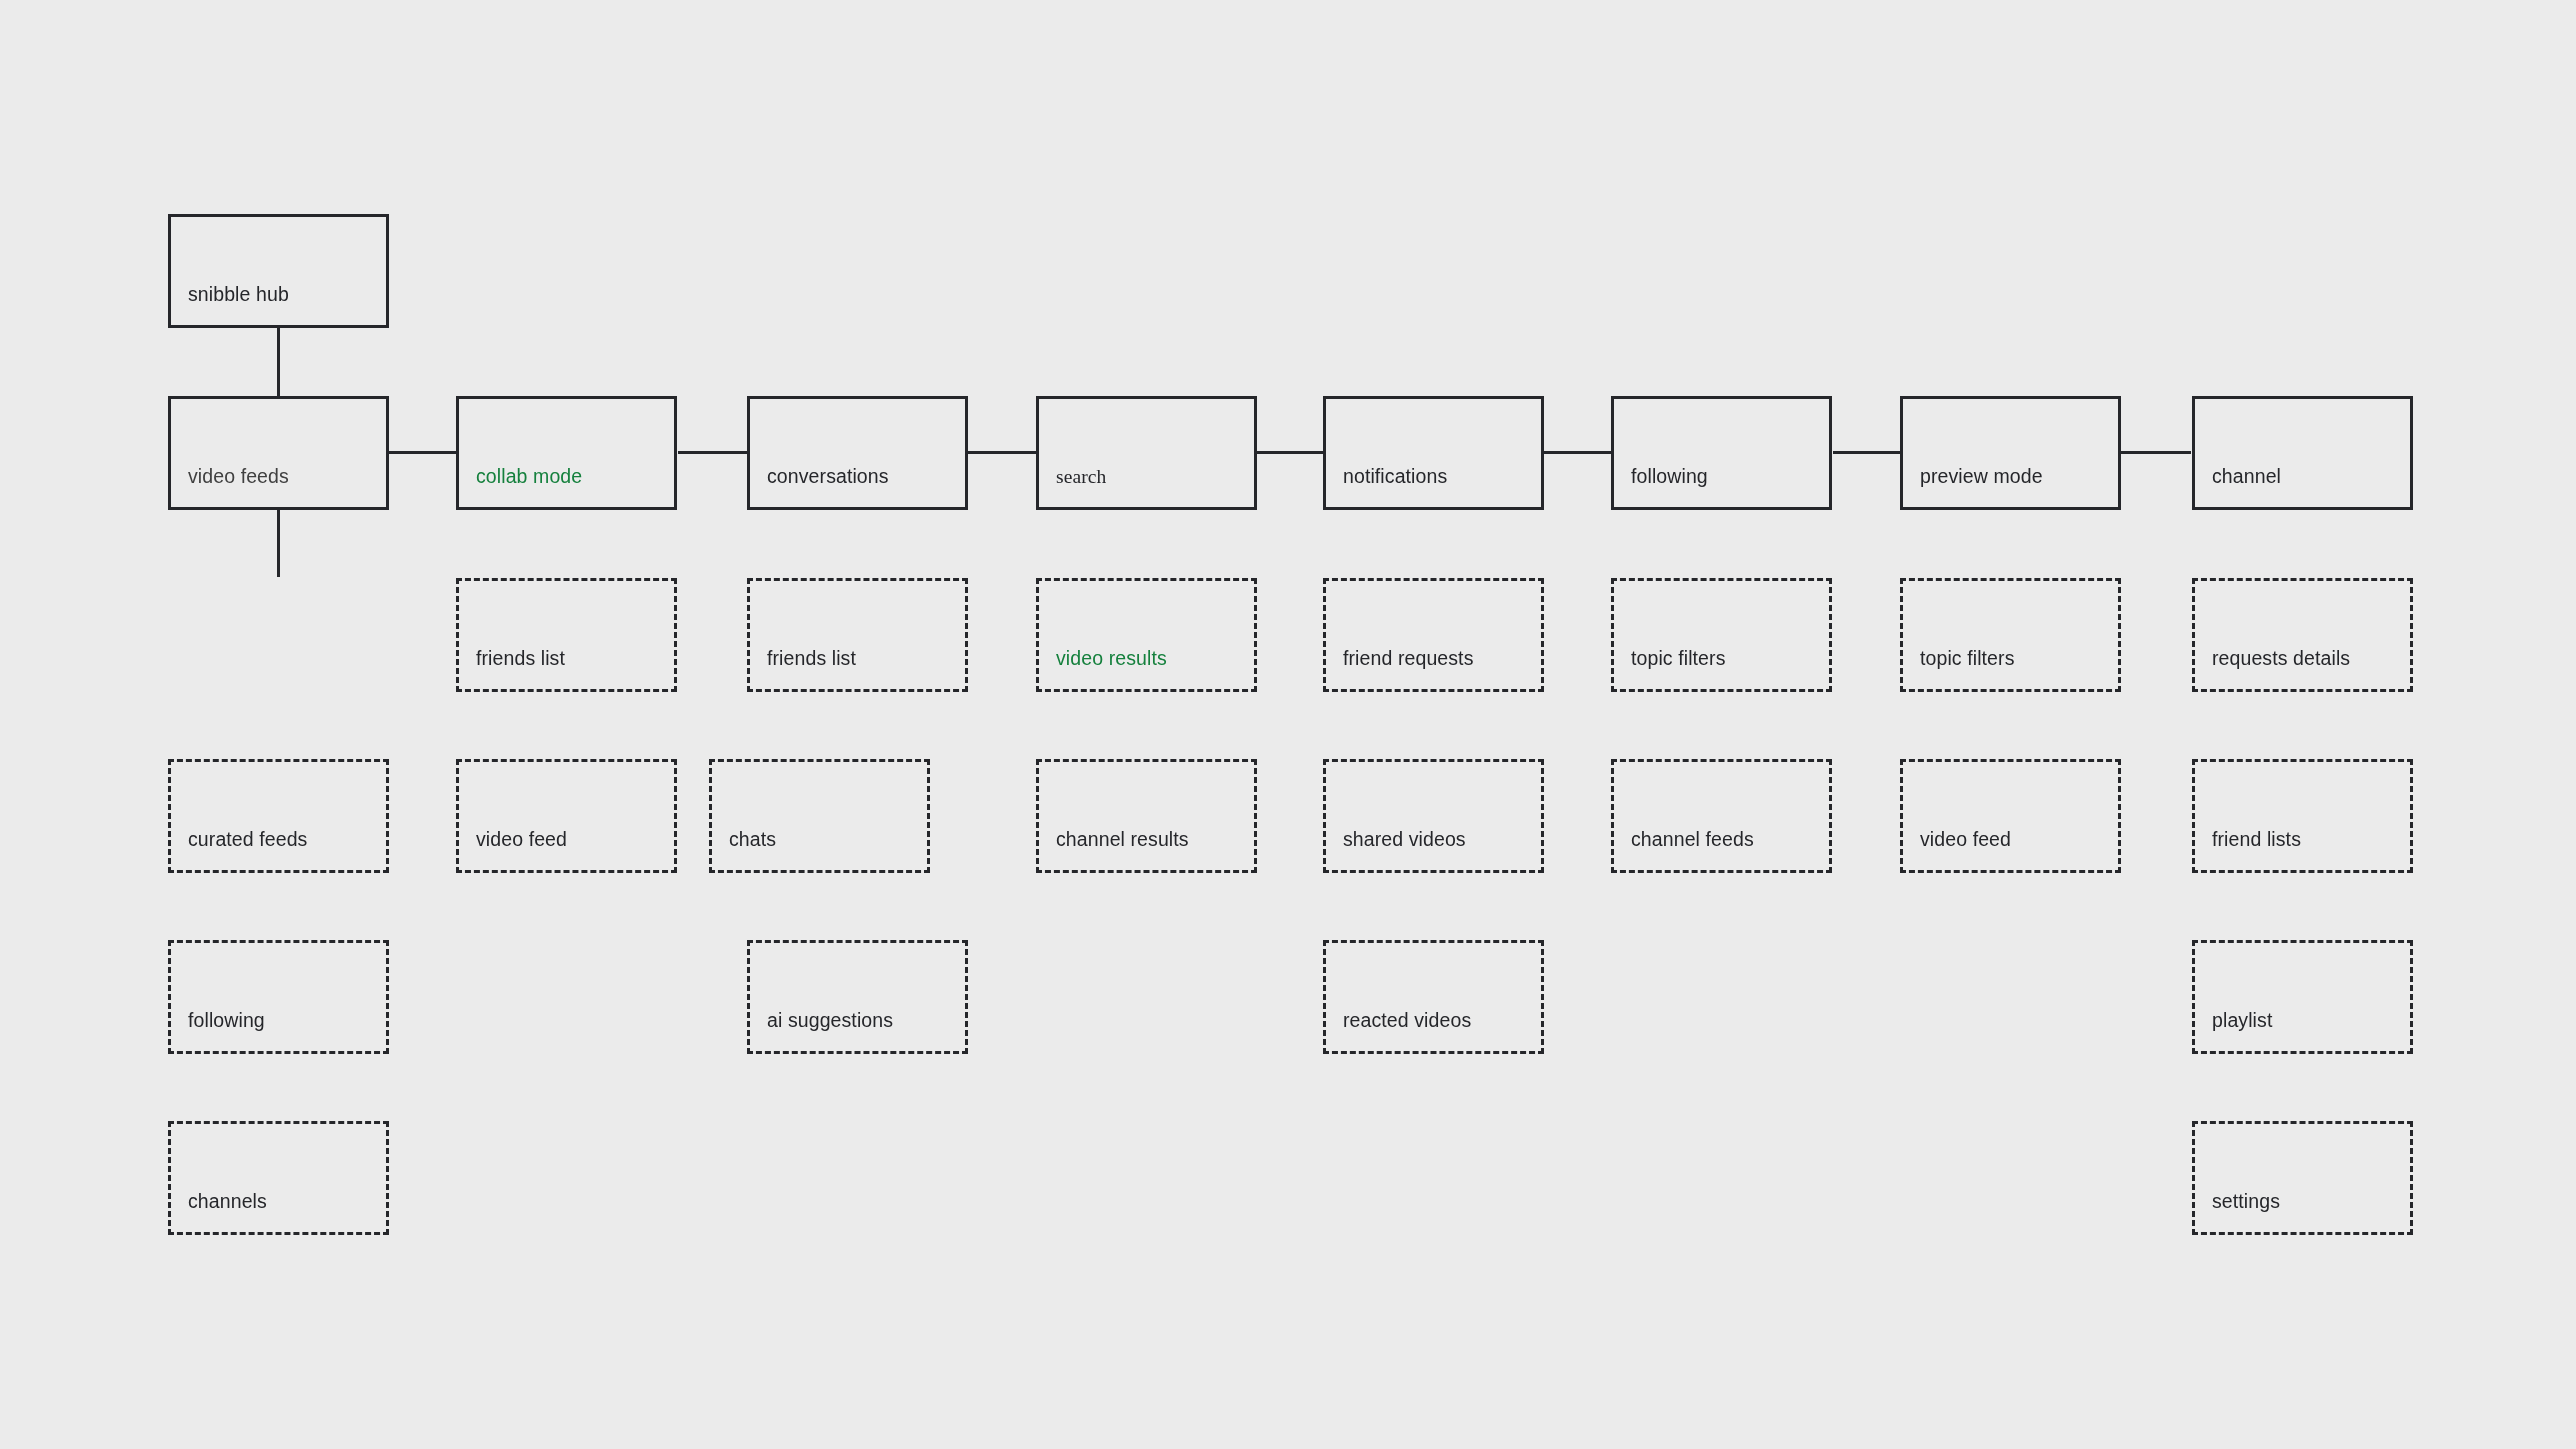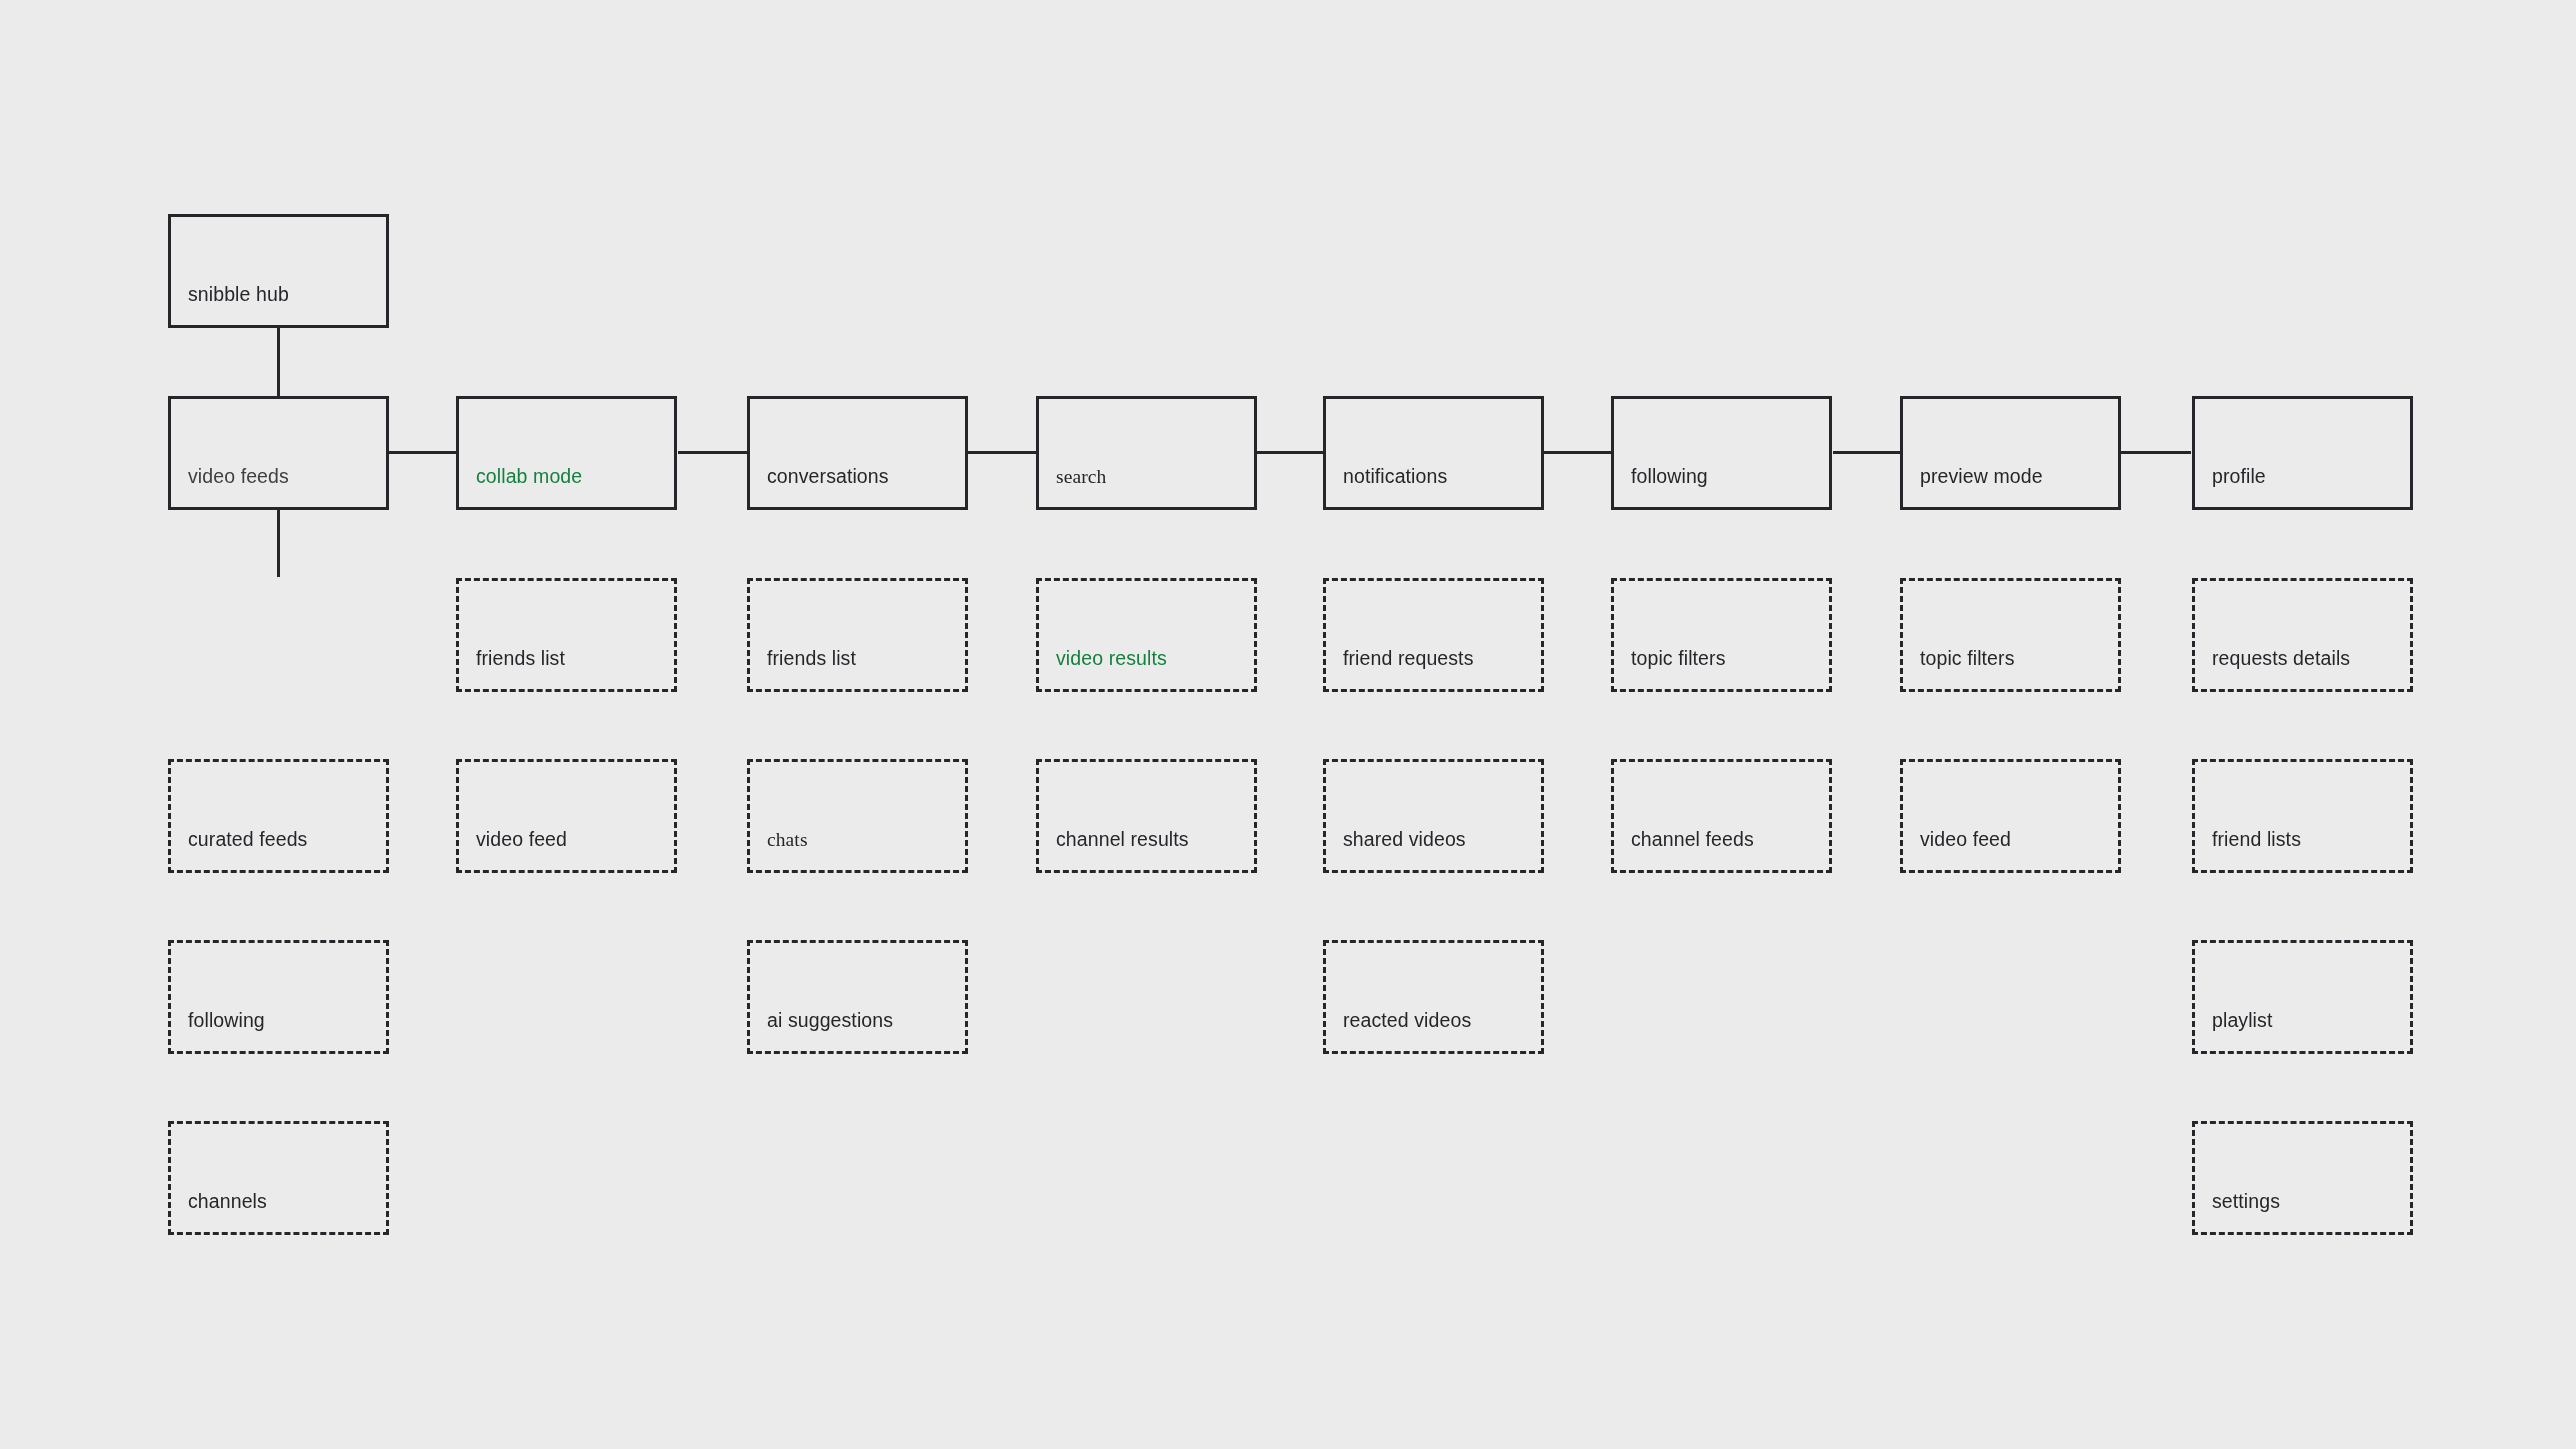--- a/index.html
+++ b/index.html
@@ -90,21 +90,21 @@
     </div>
     <div class="node dashed" style="left: 456px; top: 759px; width: 221px; height: 114px; border-color: rgb(37, 38, 42);">
       <span class="node-label" style="color: rgb(37, 38, 42);">video feed</span>
     </div>
     <div class="node solid" style="left: 747px; top: 396px; width: 221px; height: 114px; border-color: rgb(37, 38, 42);">
       <span class="node-label" style="color: rgb(37, 38, 42);">conversations</span>
     </div>
     <div class="node dashed" style="left: 747px; top: 578px; width: 221px; height: 114px; border-color: rgb(37, 38, 42);">
       <span class="node-label" style="color: rgb(37, 38, 42);">friends list</span>
     </div>
-    <div class="node dashed" style="left: 747px; top: 759px; width: 221px; height: 114px; border-color: rgb(37, 38, 42); font-family: Liberation Serif, serif;">
+    <div class="node dashed" style="left: 709px; top: 759px; width: 221px; height: 114px; border-color: rgb(37, 38, 42);">
       <span class="node-label" style="color: rgb(37, 38, 42);">chats</span>
     </div>
     <div class="node dashed" style="left: 747px; top: 940px; width: 221px; height: 114px; border-color: rgb(37, 38, 42);">
       <span class="node-label" style="color: rgb(37, 38, 42);">ai suggestions</span>
     </div>
     <div class="node solid" style="left: 1036px; top: 396px; width: 221px; height: 114px; border-color: rgb(37, 38, 42); font-family: Liberation Serif, serif;">
       <span class="node-label" style="color: rgb(37, 38, 42);">search</span>
     </div>
     <div class="node dashed" style="left: 1036px; top: 578px; width: 221px; height: 114px; border-color: rgb(37, 38, 42);">
       <span class="node-label" style="color: #15803d;">video results</span>
@@ -136,21 +136,21 @@
     <div class="node solid" style="left: 1900px; top: 396px; width: 221px; height: 114px; border-color: rgb(37, 38, 42);">
       <span class="node-label" style="color: rgb(37, 38, 42);">preview mode</span>
     </div>
     <div class="node dashed" style="left: 1900px; top: 578px; width: 221px; height: 114px; border-color: rgb(37, 38, 42);">
       <span class="node-label" style="color: rgb(37, 38, 42);">topic filters</span>
     </div>
     <div class="node dashed" style="left: 1900px; top: 759px; width: 221px; height: 114px; border-color: rgb(37, 38, 42);">
       <span class="node-label" style="color: rgb(37, 38, 42);">video feed</span>
     </div>
     <div class="node solid" style="left: 2192px; top: 396px; width: 221px; height: 114px; border-color: rgb(37, 38, 42);">
-      <span class="node-label" style="color: rgb(37, 38, 42);">profile</span>
+      <span class="node-label" style="color: rgb(37, 38, 42);">channel</span>
     </div>
     <div class="node dashed" style="left: 2192px; top: 578px; width: 221px; height: 114px; border-color: rgb(37, 38, 42);">
       <span class="node-label" style="color: rgb(37, 38, 42);">requests details</span>
     </div>
     <div class="node dashed" style="left: 2192px; top: 759px; width: 221px; height: 114px; border-color: rgb(37, 38, 42);">
       <span class="node-label" style="color: rgb(37, 38, 42);">friend lists</span>
     </div>
     <div class="node dashed" style="left: 2192px; top: 940px; width: 221px; height: 114px; border-color: rgb(37, 38, 42);">
       <span class="node-label" style="color: rgb(37, 38, 42);">playlist</span>
     </div>

